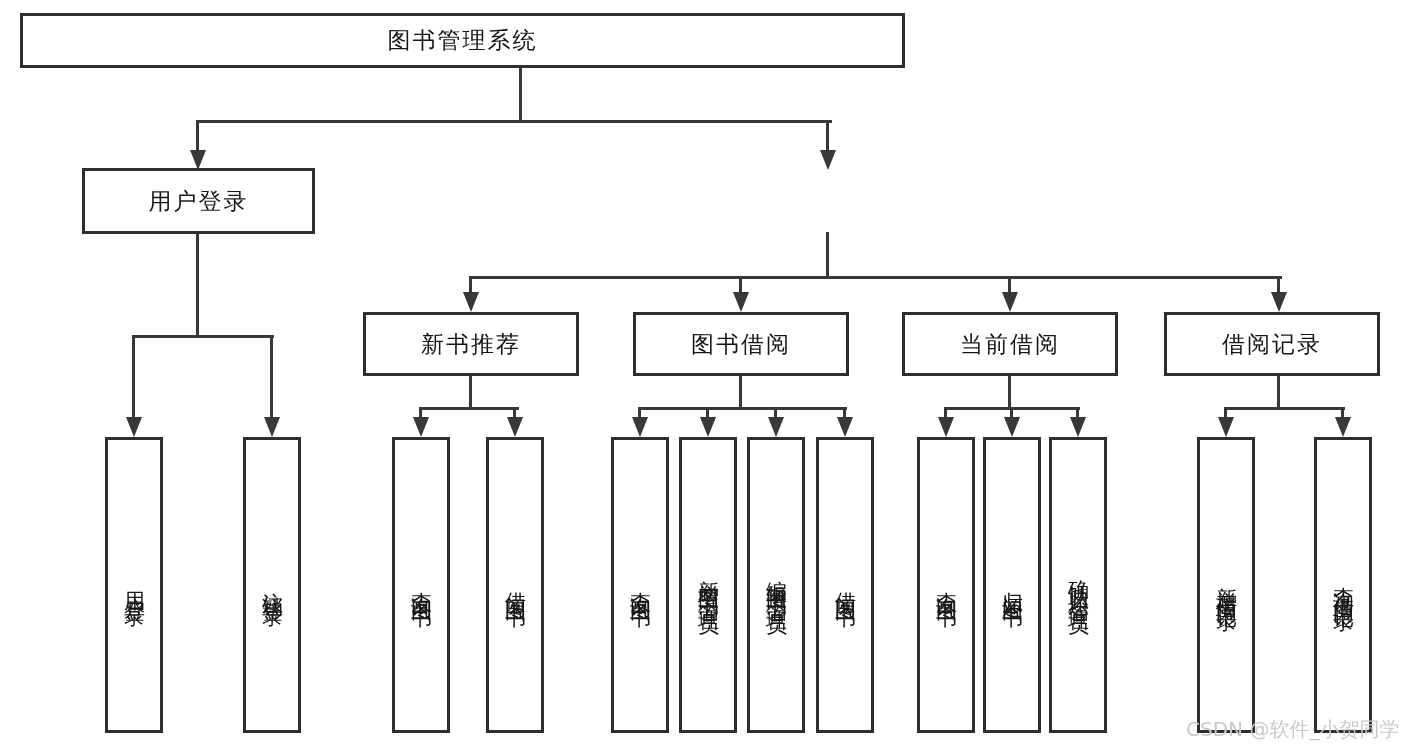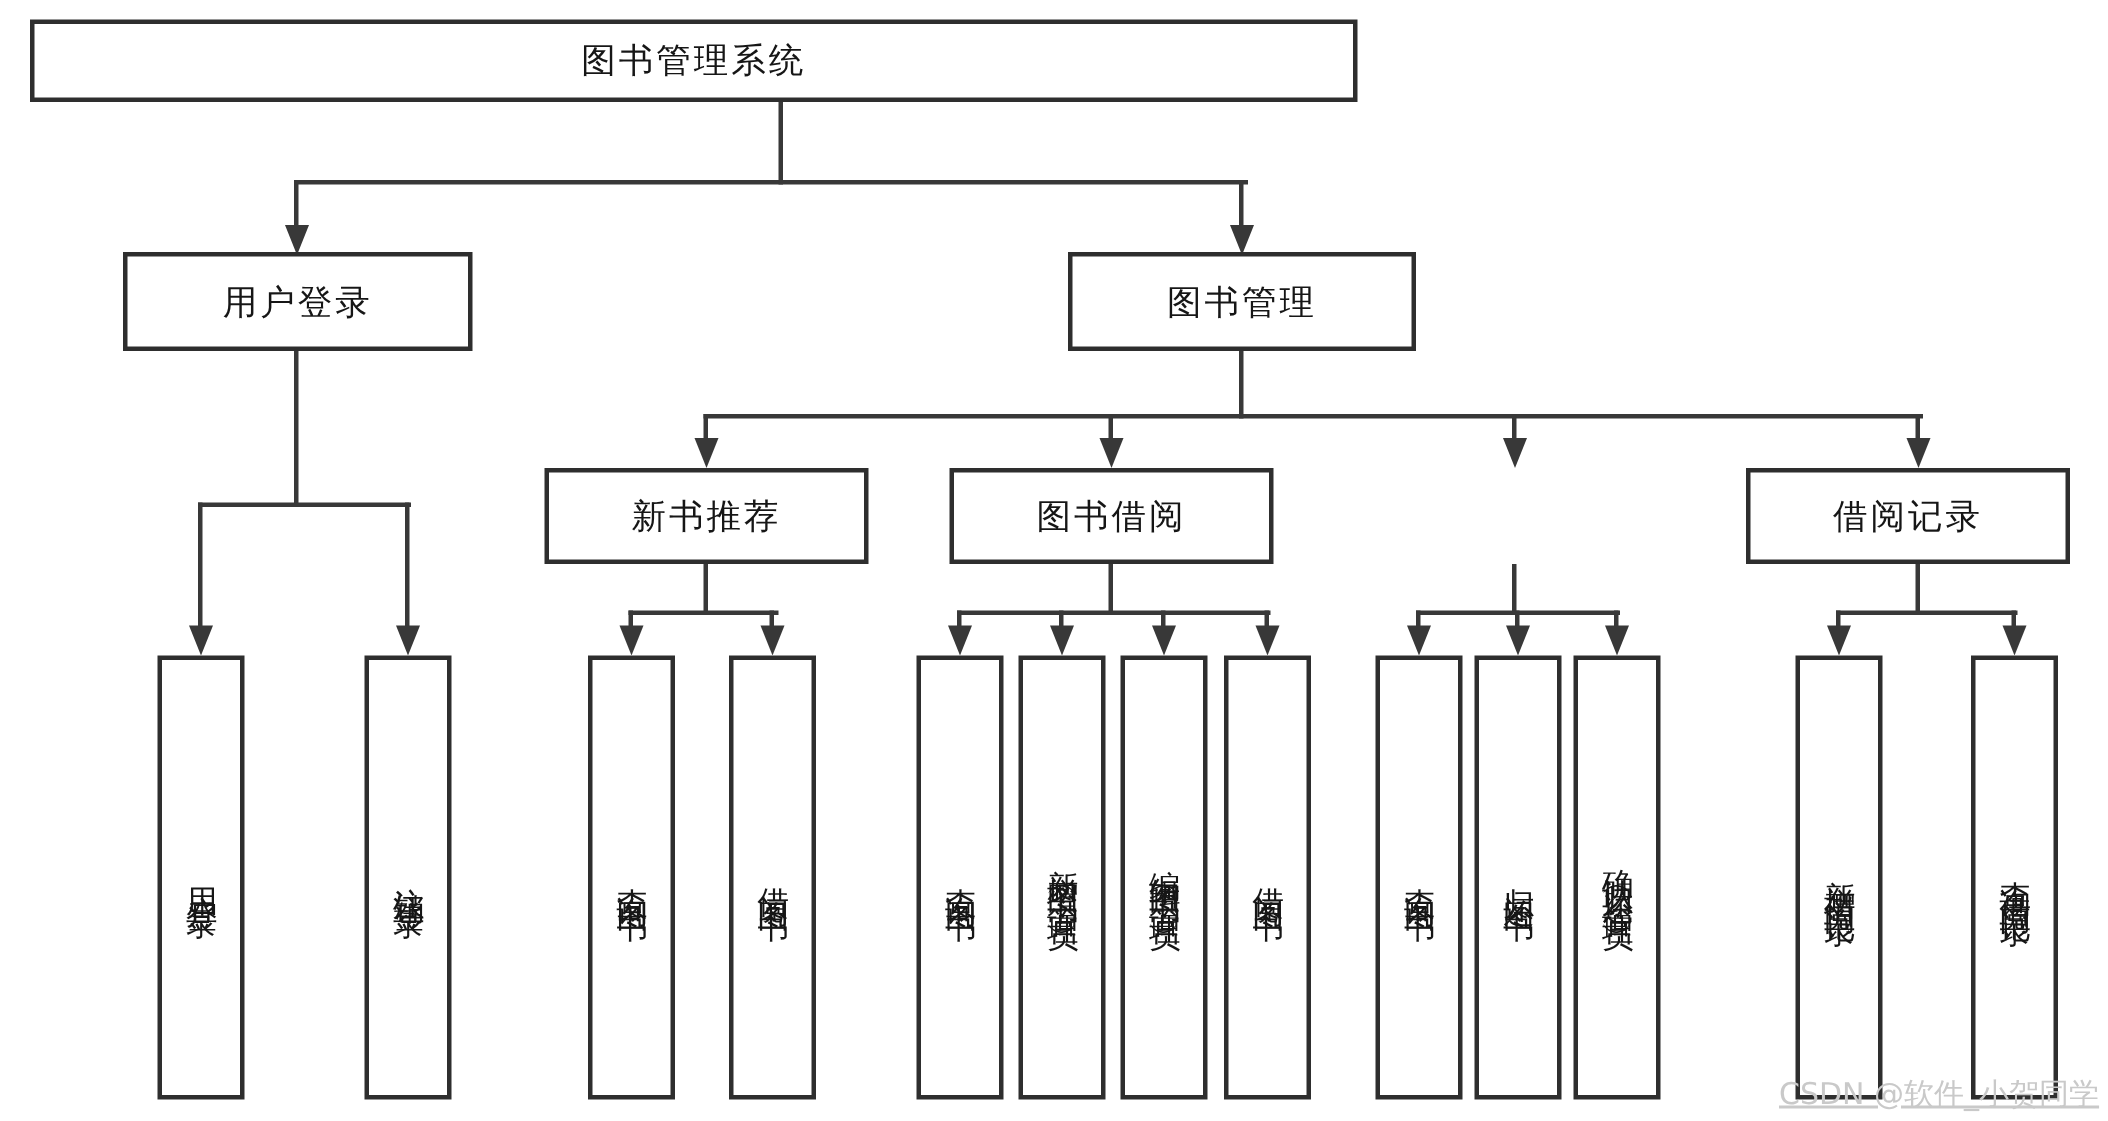--- a/index.html
+++ b/index.html
@@ -37,21 +37,20 @@
     border-right:8px solid transparent;
     border-top:20px solid #383838;
   }
   .watermark {
     position:absolute;
     left:1186px; top:716px;
     font-size:20px;
     color:#c9c9c9;
     white-space:nowrap;
     z-index:5;
-    text-decoration:underline;
   }
 </style>
 </head>
 <body>
 
 <div class="canvas">
 
   <div class="line" style="left:519px;top:66px;width:3px;height:57px"></div>
   <div class="line" style="left:196px;top:120px;width:636px;height:3px"></div>
   <div class="line" style="left:196px;top:120px;width:3px;height:32px"></div>
@@ -112,32 +111,32 @@
   <div class="arrow" style="left:1335px;top:417px"></div>
 
   <div class="box h" style="left:20px;top:13px;width:885px;height:55px">
     <span>图书管理系统</span>
   </div>
 
   <div class="box h" style="left:82px;top:168px;width:233px;height:66px">
     <span>用户登录</span>
   </div>
 
-  <div class="box h" style="left:712px;top:168px;width:232px;height:66px">
-    <span>图书管理</span>
-  </div>
 
   <div class="box h" style="left:363px;top:312px;width:216px;height:64px">
     <span>新书推荐</span>
   </div>
 
   <div class="box h" style="left:633px;top:312px;width:216px;height:64px">
     <span>图书借阅</span>
   </div>
 
+  <div class="box h" style="left:902px;top:312px;width:216px;height:64px">
+    <span>当前借阅</span>
+  </div>
 
   <div class="box h" style="left:1164px;top:312px;width:216px;height:64px">
     <span>借阅记录</span>
   </div>
 
   <div class="box v" style="left:105px;top:437px;width:58px;height:296px">
     <span class="vtxt">用户登录</span>
   </div>
 
   <div class="box v" style="left:243px;top:437px;width:58px;height:296px">

